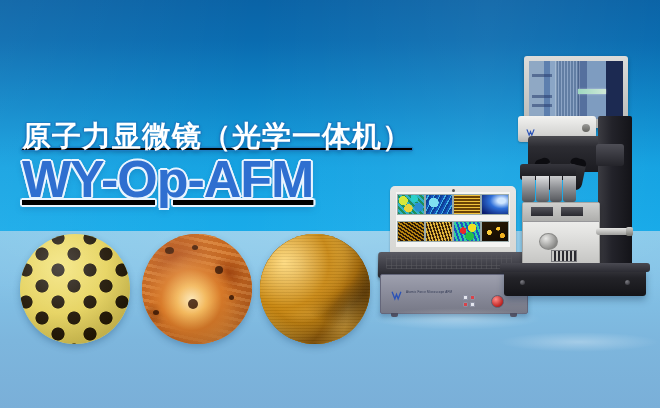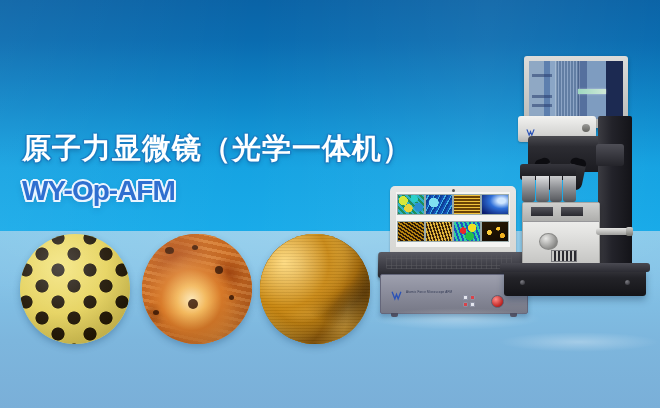--- a/index.html
+++ b/index.html
@@ -21,31 +21,31 @@
   .bg-bottom{
     position:absolute;left:0;top:231px;width:660px;height:177px;
     background:linear-gradient(180deg,#85c8ea 0%,#82c1e6 30%,#7db6dd 62%,#7aafd8 100%);
   }
   .bg-bottom:after{
     content:"";position:absolute;inset:0;
     background:radial-gradient(130% 90% at 50% 0%,rgba(255,255,255,0.18) 0%,rgba(255,255,255,0.0) 60%);
   }
 
   
-  .title-block{position:absolute;left:22px;top:130px;}
+  .title-block{position:absolute;left:22px;top:118px;text-decoration:underline;}
   .title-cn{
     font-size:29px;font-weight:700;color:#ffffff;letter-spacing:1px;
     line-height:36px;white-space:nowrap;
     text-shadow:
       -1.4px 0 #1b7fc4, 1.4px 0 #1b7fc4, 0 -1.4px #1b7fc4, 0 1.4px #1b7fc4,
       -1px -1px #1b7fc4, 1px -1px #1b7fc4, -1px 1px #1b7fc4, 1px 1px #1b7fc4,
       0 2px 4px rgba(0,40,80,0.35);
   }
   .title-model{
-    font-size:28px;font-weight:700;color:#2f6fd0;letter-spacing:-1px;
+    font-size:52px;font-weight:700;color:#2f6fd0;letter-spacing:-1px;
     line-height:46px;white-space:nowrap;margin-top:2px;
     text-shadow:
       -2px 0 #eaf5ff, 2px 0 #eaf5ff, 0 -2px #eaf5ff, 0 2px #eaf5ff,
       -1.5px -1.5px #eaf5ff, 1.5px -1.5px #eaf5ff, -1.5px 1.5px #eaf5ff, 1.5px 1.5px #eaf5ff,
       0 3px 7px rgba(10,50,110,0.28);
   }
 
   
   .sample{
     position:absolute;border-radius:50%;overflow:hidden;

